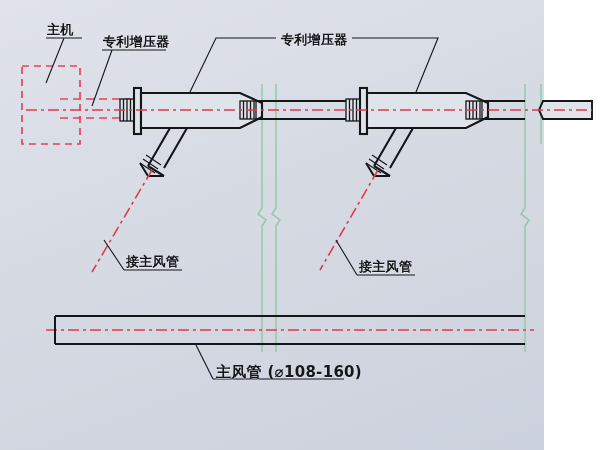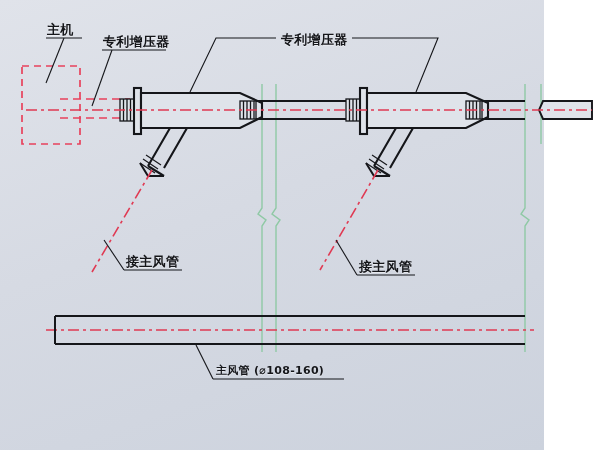--- a/index.html
+++ b/index.html
@@ -30,21 +30,21 @@
     position: absolute;
     font-family: "DejaVu Sans", "Liberation Sans", sans-serif;
     font-size: 13px;
     font-weight: 700;
     color: #15161a;
     white-space: nowrap;
     letter-spacing: 0.3px;
     text-shadow: 0 1px 0 rgba(255,255,255,0.45);
   }
   .lbl-sm {
-    font-size: 11px;
+    font-size: 15px;
   }
 </style>
 </head>
 <body>
 
 <div id="diagram-root">
 
   <svg id="diagram-svg" viewBox="0 0 600 450">
 
     <defs>

